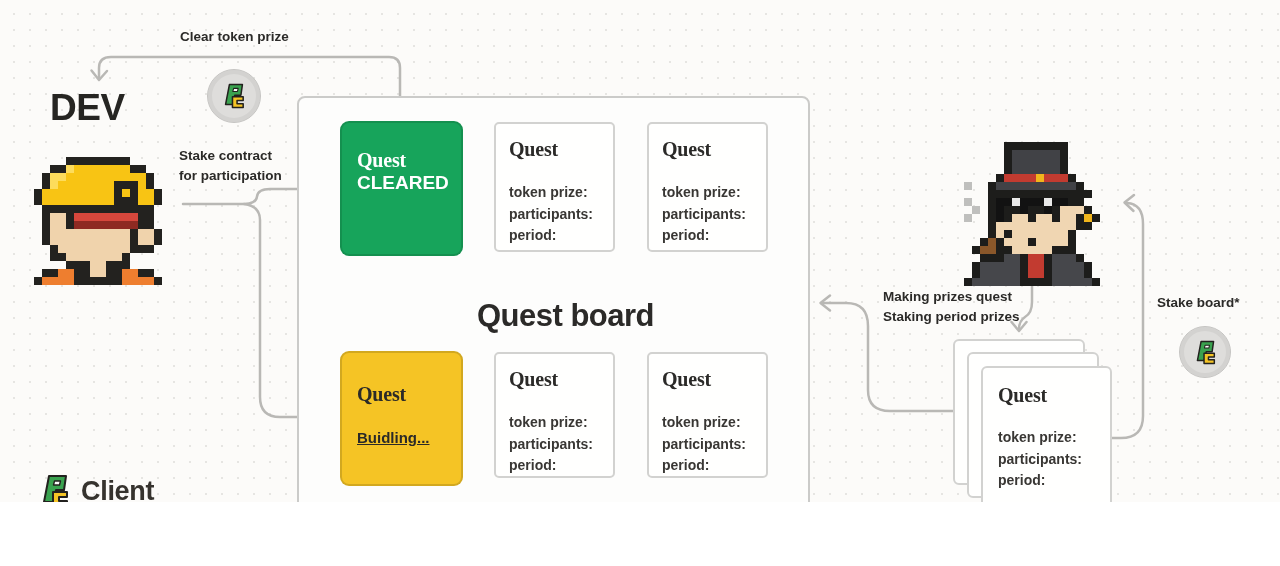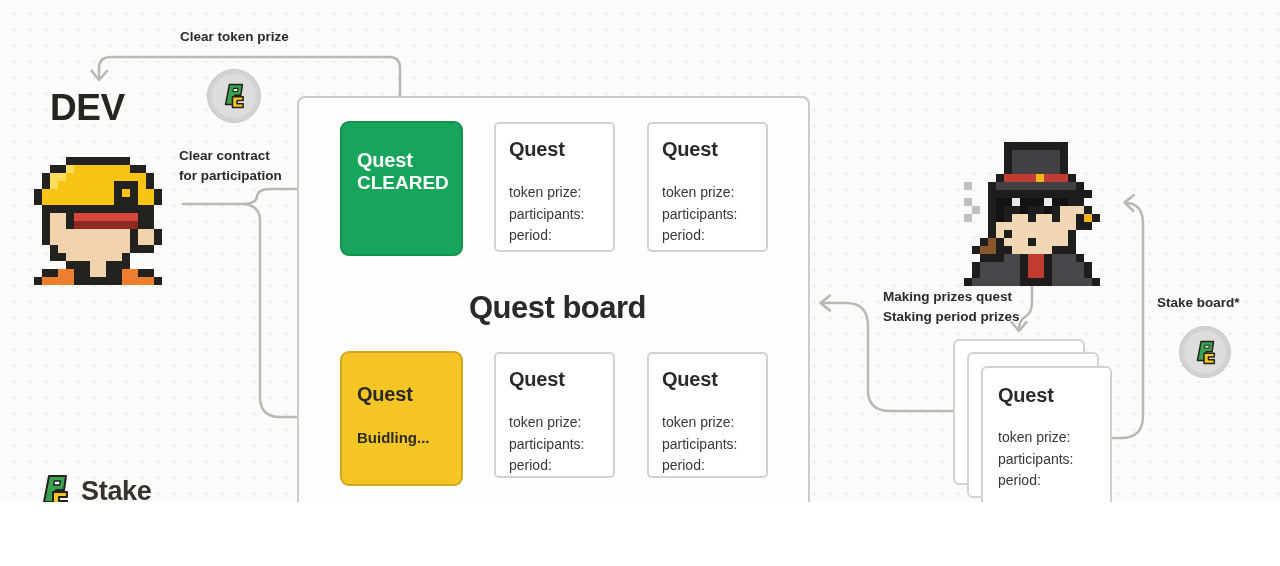--- a/index.html
+++ b/index.html
@@ -9,32 +9,32 @@
     background:radial-gradient(#e6e5e2 1.2px, transparent 1.3px) 6px 6px/16px 16px,#fcfbf9;
   }
   .lbl{position:absolute;font-size:13.5px;font-weight:700;line-height:20px;color:#2b2a28;white-space:nowrap;}
   .actor{position:absolute;margin:0;font-size:37px;font-weight:800;letter-spacing:-0.5px;color:#262522;}
   .arrows{position:absolute;left:0;top:0;pointer-events:none;}
   .board{
     position:absolute;left:297px;top:96px;width:513px;height:416px;
     background:#fdfdfc;border:2px solid #cbcbc9;border-radius:8px;box-sizing:border-box;
   }
   .board-title{position:absolute;left:297px;top:286px;width:513px;text-align:center;
-    font-size:31px;font-weight:800;letter-spacing:-0.5px;color:#2b2a28;margin:4px;}
+    font-size:31px;font-weight:800;letter-spacing:-0.5px;color:#2b2a28;margin:12px;}
   .card{position:absolute;box-sizing:border-box;border-radius:5px;background:#fffffe;
     border:2px solid #d2d2d0;padding:14px 13px;}
-  .card-title{font-size:20px;font-weight:800;letter-spacing:-0.2px;color:#2b2a28;}
-  .card-fields{margin-top:21px;font-size:14px;font-weight:400;line-height:21.5px;color:#393734;}
+  .card-title{font-size:20px;font-weight:800;letter-spacing:-0.2px;color:#2b2a28;font-family:Liberation Serif, serif;}
+  .card-fields{margin-top:21px;font-size:14px;font-weight:700;line-height:21.5px;color:#393734;}
   .card.cleared{left:340px;top:121px;width:123px;height:135px;background:#17a45b;
     border:2px solid rgba(0,0,0,0.12);border-radius:9px;padding:26px 15px;}
   .card.cleared .card-title{color:#ffffff;}
   .card.cleared .card-status{color:#ffffff;font-size:19px;font-weight:800;}
   .card.building{left:340px;top:351px;width:123px;height:135px;background:#f5c425;
     border:2px solid rgba(0,0,0,0.14);border-radius:9px;padding:30px 15px;}
-  .card.building .card-status{color:#2b2a28;font-size:15px;font-weight:800;margin-top:23px;}
+  .card.building .card-status{color:#2b2a28;font-size:15px;font-weight:800;margin-top:23px;text-decoration:underline;}
   .card.w-tl{left:494px;top:122px;width:121px;height:130px;}
   .card.w-tr{left:647px;top:122px;width:121px;height:130px;}
   .card.w-bl{left:494px;top:352px;width:121px;height:126px;}
   .card.w-br{left:647px;top:352px;width:121px;height:126px;}
   .stackcard{position:absolute;box-sizing:border-box;border-radius:6px;background:#fffffe;border:2px solid #d2d2d0;}
   .stackcard.back{left:953px;top:339px;width:132px;height:146px;}
   .stackcard.mid{left:967px;top:352px;width:132px;height:146px;}
   .stackcard.front{left:981px;top:366px;width:131px;height:145px;padding:16px 15px;}
   .stackcard.front .card-fields{margin-top:20px;}
   .coin{position:absolute;border-radius:50%;background:#dedddb;border:1px solid #c6c5c3;
@@ -307,21 +307,21 @@
         <rect x="72" y="120" width="8" height="8" fill="#23221f"></rect>
         <rect x="80" y="120" width="8" height="8" fill="#23221f"></rect>
         <rect x="88" y="120" width="8" height="8" fill="#ee7e2f"></rect>
         <rect x="96" y="120" width="8" height="8" fill="#ee7e2f"></rect>
         <rect x="104" y="120" width="8" height="8" fill="#ee7e2f"></rect>
         <rect x="112" y="120" width="8" height="8" fill="#ee7e2f"></rect>
         <rect x="120" y="120" width="8" height="8" fill="#23221f"></rect>
       </svg></div>
 
   <div class="lbl" style="left:179px;top:146px">
-    <div>Clear contract</div>
+    <div>Stake contract</div>
     <div>for participation</div>
   </div>
 
   <div class="board"></div>
   <h2 class="board-title">Quest board</h2>
 
   <div class="card cleared">
     <div class="card-title">Quest</div>
     <div class="card-status">CLEARED</div>
   </div>
@@ -611,16 +611,16 @@
       <div>token prize:</div>
       <div>participants:</div>
       <div>period:</div>
     </div>
   </div>
 
   <div class="brand">
     <svg width="30" height="34" viewBox="1 0 30 34">
         <use href="#pc-logo"></use>
       </svg>
-    <span class="brand-name">Stake</span>
+    <span class="brand-name">Client</span>
   </div>
 
 </div>
 
 </body></html>

